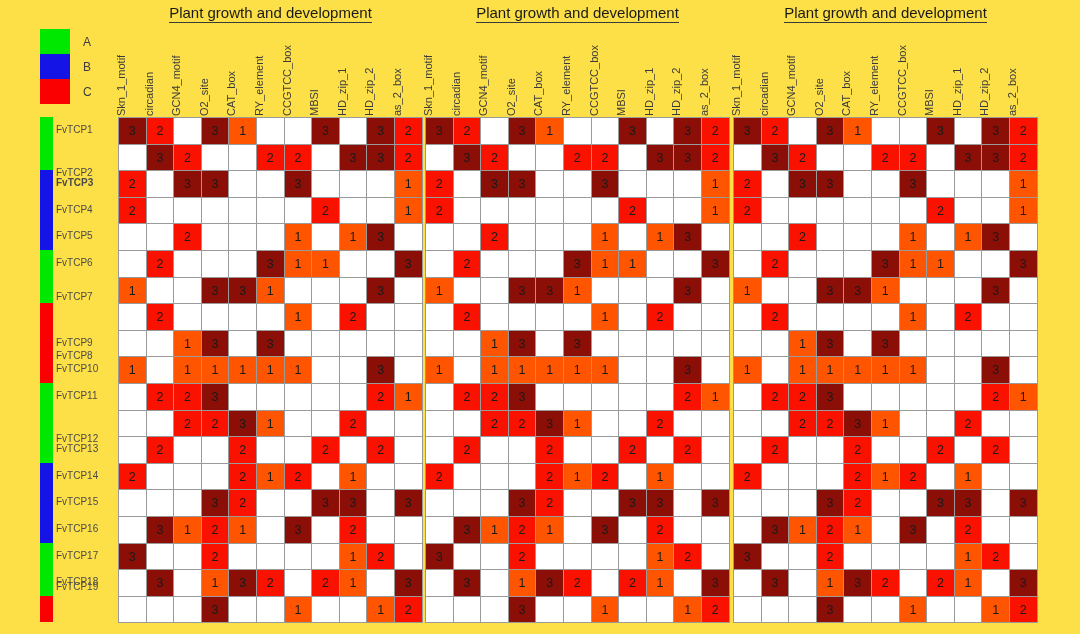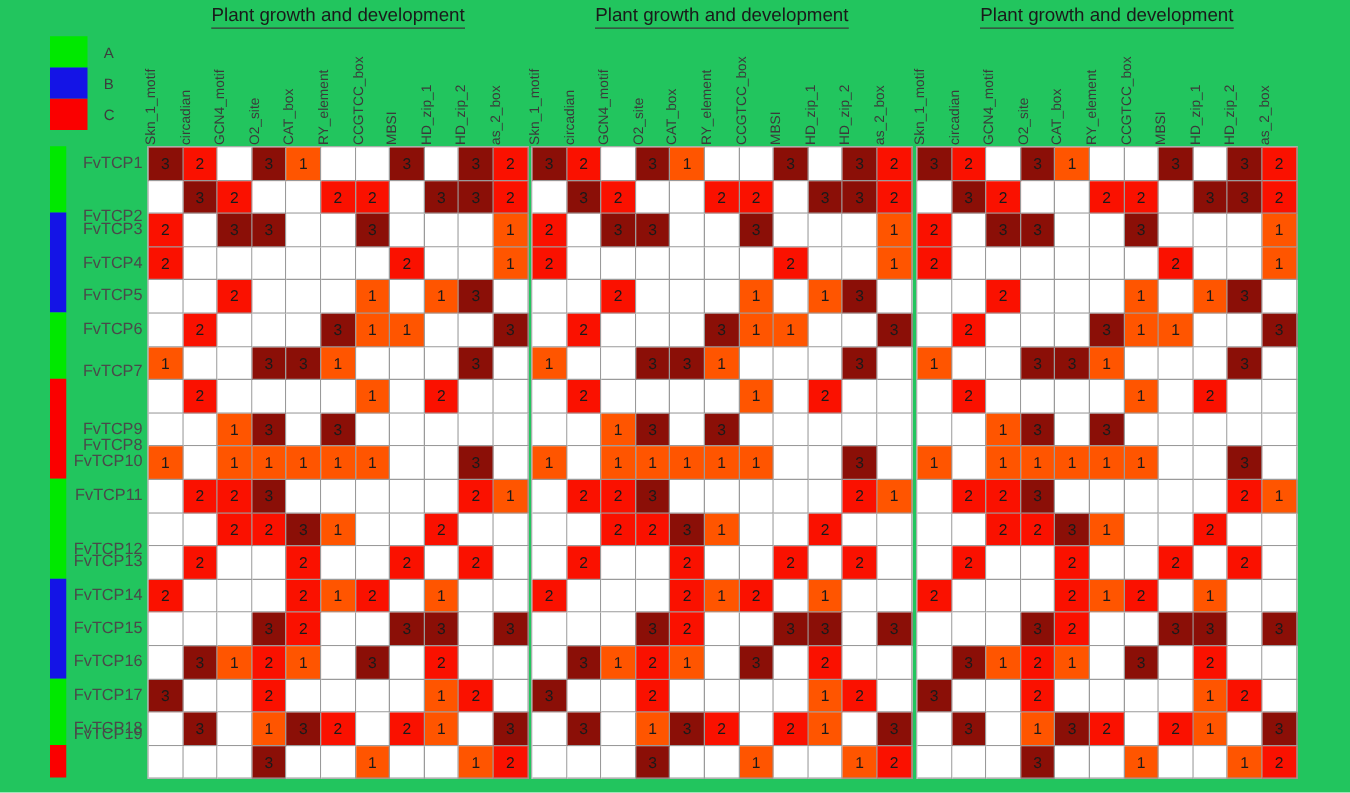--- a/index.html
+++ b/index.html
@@ -7,21 +7,21 @@
     margin: 0; padding: 0;
     width: 1080px; height: 634px;
     background: #ffffff;
     font-family: "Liberation Sans", sans-serif;
     overflow: hidden;
   }
   #root {
     position: relative;
     width: 1080px;
     height: 634px;
-    background: #22c55e;
+    background: #fde047;
   }
 
   
   .titles {
     position: absolute;
     top: 4px; left: 0;
     width: 1080px;
     height: 24px;
   }
   .panel-title {
@@ -86,23 +86,23 @@
     left: 0;
     top: 117px;
     width: 116px;
   }
   .rowlabel {
     position: absolute;
     left: 56px;
     width: 58px;
     height: 26.6px;
     line-height: 26.6px;
-    font-size: 13px;
+    font-size: 10px;
     color: #4a4a4a;
-    text-align: right;
+    text-align: left;
     white-space: nowrap;
   }
   .groupbar {
     position: absolute;
     left: 40px;
     width: 13px;
   }
   .groupseg {
     position: absolute;
     left: 0;
@@ -167,21 +167,21 @@
       <div class="groupseg" style="top: 186.2px; height: 79.8px; background: rgb(250, 0, 0);"></div>
       <div class="groupseg" style="top: 266px; height: 79.8px; background: rgb(0, 232, 0);"></div>
       <div class="groupseg" style="top: 345.8px; height: 79.8px; background: rgb(20, 20, 230);"></div>
       <div class="groupseg" style="top: 425.6px; height: 53.2px; background: rgb(0, 232, 0);"></div>
       <div class="groupseg" style="top: 478.8px; height: 26.6px; background: rgb(250, 0, 0);"></div>
     </div>
 
   <div class="rowlabels">
       <div class="rowlabel" style="top: 0px;">FvTCP1</div>
       <div class="rowlabel" style="top: 43px;">FvTCP2</div>
-      <div class="rowlabel" style="top: 53.2px;">FvTCP3</div>
+      <div class="rowlabel" style="top: 53.2px; font-weight: bold;">FvTCP3</div>
       <div class="rowlabel" style="top: 79.8px;">FvTCP4</div>
       <div class="rowlabel" style="top: 106.4px;">FvTCP5</div>
       <div class="rowlabel" style="top: 133px;">FvTCP6</div>
       <div class="rowlabel" style="top: 167px;">FvTCP7</div>
       <div class="rowlabel" style="top: 186.2px; margin-top: 40px;">FvTCP8</div>
       <div class="rowlabel" style="top: 212.8px;">FvTCP9</div>
       <div class="rowlabel" style="top: 239.4px;">FvTCP10</div>
       <div class="rowlabel" style="top: 266px;">FvTCP11</div>
       <div class="rowlabel" style="top: 309px;">FvTCP12</div>
       <div class="rowlabel" style="top: 319.2px;">FvTCP13</div>

